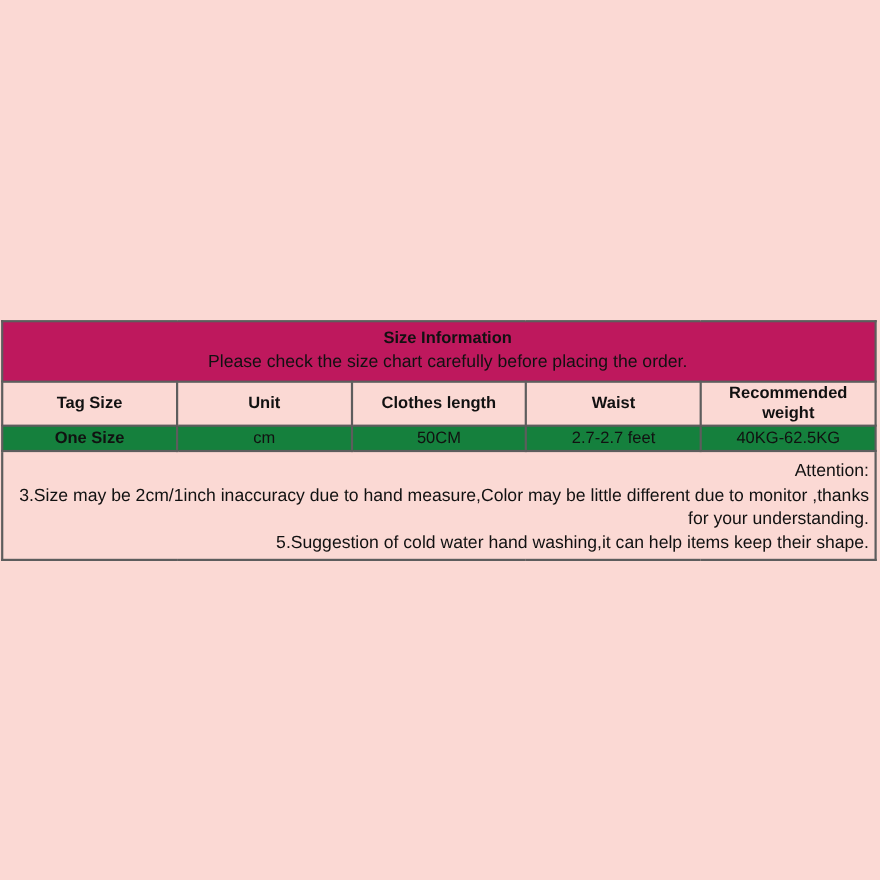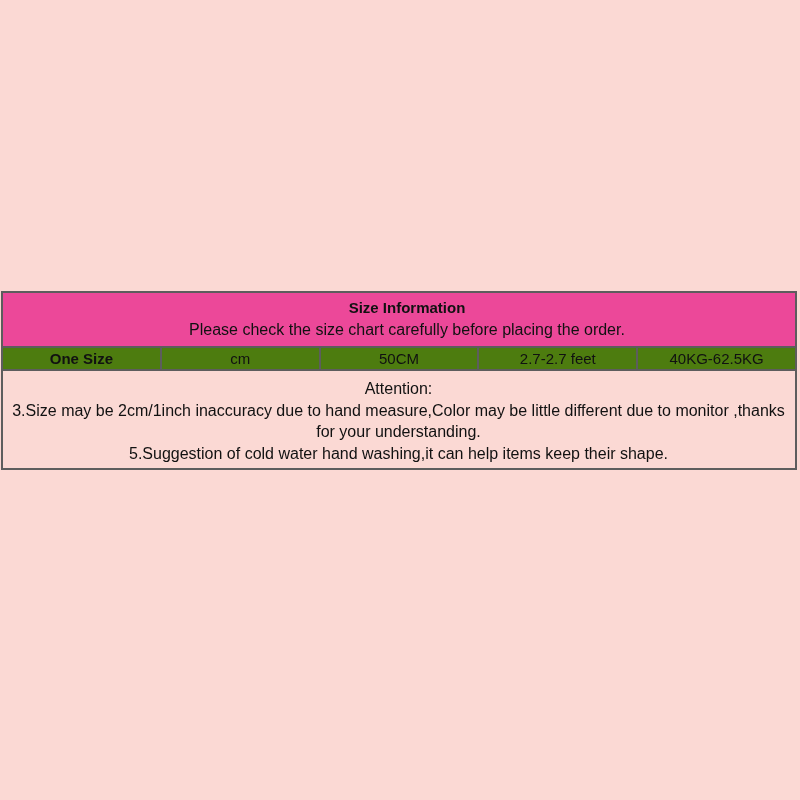--- a/index.html
+++ b/index.html
@@ -26,21 +26,21 @@
   .size-table td, .size-table th {
     border: 2px solid #5d5d5d;
     box-sizing: border-box;
     font-size: 15px;
     color: #111111;
   }
   .title-cell {
     height: 55px;
     text-align: center;
     vertical-align: middle;
-    background: #ec4899;
+    background: #be185d;
     padding: 2px 0 4px 16px;
   }
   .table-title {
     font-weight: bold;
     font-size: 15px;
     line-height: 23px;
   }
   .table-subtitle {
     font-size: 16px;
     line-height: 22px;
@@ -49,33 +49,33 @@
     height: 40px;
     background: #fbd9d4;
     font-weight: bold;
     text-align: center;
     vertical-align: middle;
     line-height: 18px;
     padding: 0 12px;
   }
   .data-row td {
     height: 23px;
-    background: #4d7c0f;
+    background: #15803d;
     text-align: center;
     vertical-align: middle;
     padding: 0 18px;
   }
   .data-row td.emph {
     font-weight: bold;
   }
   .notes-cell {
     height: 92px;
     background: #fbd9d4;
     vertical-align: top;
-    text-align: center;
+    text-align: right;
     padding: 7px 5px 4px 4px;
   }
   .notes-cell div {
     font-size: 16px;
     line-height: 21.5px;
   }
 </style>
 </head>
 <body>
 
@@ -88,20 +88,27 @@
         <col style="width:20%">
         <col style="width:20%">
     </colgroup>
     <tbody>
       <tr>
         <td class="title-cell" colspan="5">
           <div class="table-title">Size Information</div>
           <div class="table-subtitle">Please check the size chart carefully before placing the order.</div>
         </td>
       </tr>
+      <tr class="header-row">
+        <th>Tag Size</th>
+        <th>Unit</th>
+        <th>Clothes length</th>
+        <th>Waist</th>
+        <th>Recommended weight</th>
+      </tr>
       <tr class="data-row">
         <td class="emph">One Size</td>
         <td>cm</td>
         <td>50CM</td>
         <td>2.7-2.7 feet</td>
         <td>40KG-62.5KG</td>
       </tr>
       <tr>
         <td class="notes-cell" colspan="5">
           <div>Attention:</div>

